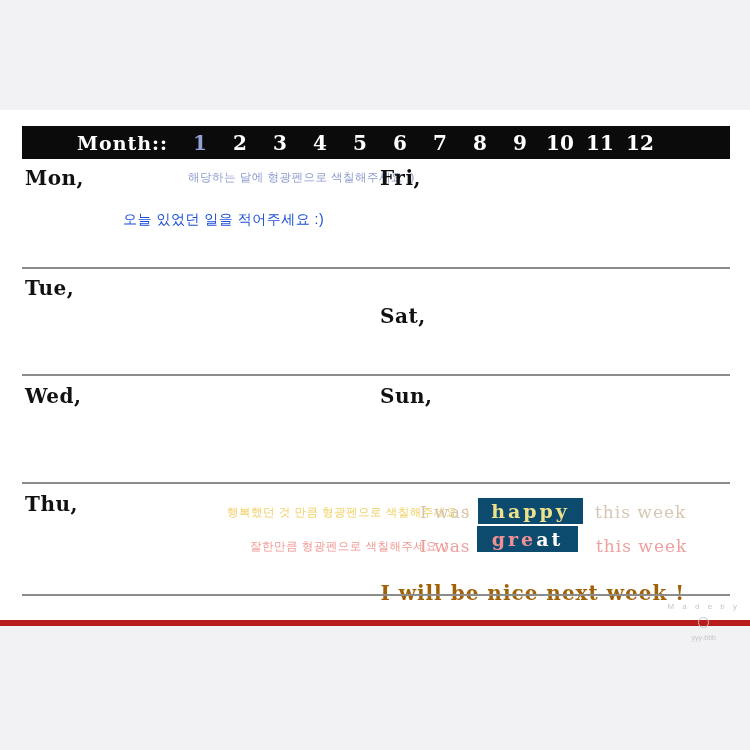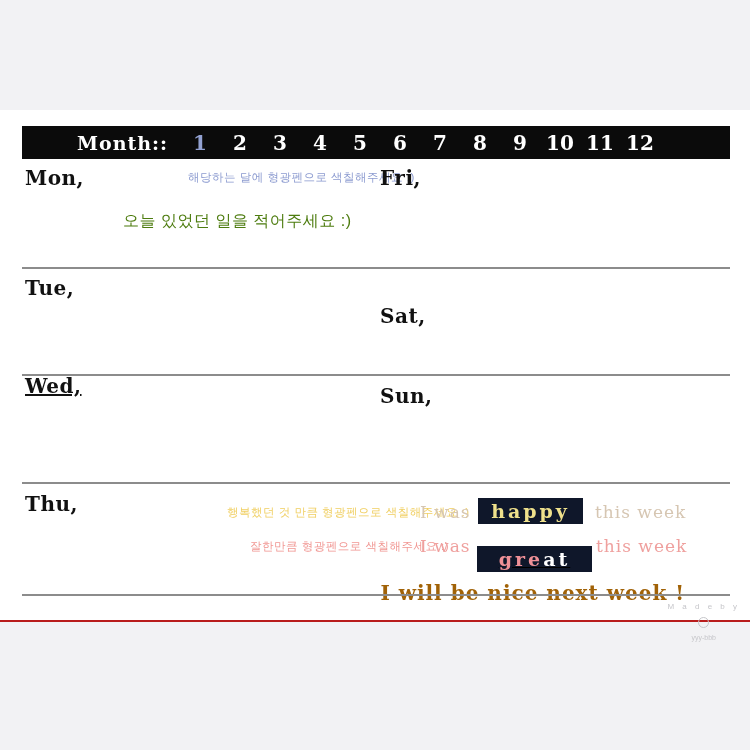--- a/index.html
+++ b/index.html
@@ -3,21 +3,21 @@
 <meta charset="utf-8">
 <style>
   html,body{margin:0;padding:0;}
   .screen{
     position:relative;width:750px;height:750px;
     background:#f2f2f4;overflow:hidden;
     font-family:"DejaVu Serif",serif;
   }
   .page{
     position:absolute;left:0;top:110px;width:750px;height:510px;
-    background:#ffffff;border-bottom:2px solid #b91c1c;
+    background:#ffffff;border-bottom:6px solid #b91c1c;
   }
   
   .month-bar{
     position:absolute;left:22px;top:16px;width:708px;height:33px;
     background:#0b0b0b;display:flex;align-items:center;
   }
   .month-label{
     margin-left:55px;color:#ffffff;font-weight:bold;font-size:19px;letter-spacing:1px;
   }
   .months{
@@ -33,35 +33,35 @@
     position:absolute;font-weight:bold;font-size:20px;color:#111;letter-spacing:0.5px;
   }
   .day.left{left:25px;}
   .day.right{left:380px;}
   
   .hint{
     position:absolute;font-family:"Liberation Sans",sans-serif;
     font-size:11.5px;letter-spacing:0.5px;white-space:nowrap;
   }
   .hint-blue{color:#8c9bd0;}
-  .hint-gray{color:#4d7c0f;font-size:16px;}
+  .hint-gray{color:#1d4ed8;font-size:14px;}
   .hint-yellow{color:#f0cf62;}
   .hint-pink{color:#f19793;}
   
   .sep{
     position:absolute;left:22px;width:708px;height:2px;background:#8c8c8c;
   }
   
   .rv-text{
     position:absolute;font-weight:normal;font-size:17px;white-space:nowrap;letter-spacing:1px;
   }
   .rv-beige{color:#d6c6b2;}
   .rv-pink{color:#efa09e;}
   .rv-box{
-    position:absolute;height:26px;background:#0f172a;
+    position:absolute;height:26px;background:#0c4a6e;
     display:flex;align-items:center;justify-content:center;
     font-weight:bold;font-size:19px;letter-spacing:3px;
   }
   .word-happy{color:#efe18c;}
   .word-gre{color:#ef9097;}
   .word-at{color:#ffffff;}
   .resolution{
     position:absolute;right:65px;top:451px;
     font-weight:bold;font-size:20px;letter-spacing:1px;color:#a16207;white-space:nowrap;margin-top:20px;
   }
@@ -108,37 +108,37 @@
     <span class="day right" style="top:56px;">Fri,</span>
     <span class="hint hint-gray" style="left:123px;top:101px;">오늘 있었던 일을 적어주세요 :)</span>
 
     <div class="sep" style="top:157px;"></div>
 
     <span class="day left" style="top:166px;">Tue,</span>
     <span class="day right" style="top:166px;margin-top:28px;">Sat,</span>
 
     <div class="sep" style="top:264px;"></div>
 
-    <span class="day left" style="top:264px;text-decoration:underline;">Wed,</span>
+    <span class="day left" style="top:274px;">Wed,</span>
     <span class="day right" style="top:274px;">Sun,</span>
 
     <div class="sep" style="top:372px;"></div>
 
     <span class="day left" style="top:382px;">Thu,</span>
 
     <span class="hint hint-yellow" style="left:227px;top:395px;">행복했던 것 만큼 형광펜으로 색칠해주세요 :)</span>
     <span class="rv-text rv-beige" style="left:420px;top:392px;">I was</span>
     <div class="rv-box" style="left:478px;top:388px;width:105px;">
       <span class="word-happy">happy</span>
     </div>
     <span class="rv-text rv-beige" style="left:595px;top:392px;">this week</span>
 
     <span class="hint hint-pink" style="left:250px;top:429px;">잘한만큼 형광펜으로 색칠해주세요 :)</span>
     <span class="rv-text rv-pink" style="left:420px;top:426px;">I was</span>
-    <div class="rv-box" style="left:477px;top:436px;width:115px;text-decoration:underline;">
+    <div class="rv-box" style="left:477px;top:416px;width:101px;">
       <span class="word-gre">gre</span>
         <span class="word-at">at</span>
     </div>
     <span class="rv-text rv-pink" style="left:596px;top:426px;">this week</span>
 
     <span class="resolution">I will be nice next week !</span>
 
     <div class="sep" style="top:484px;"></div>
 
     <div class="credit">

